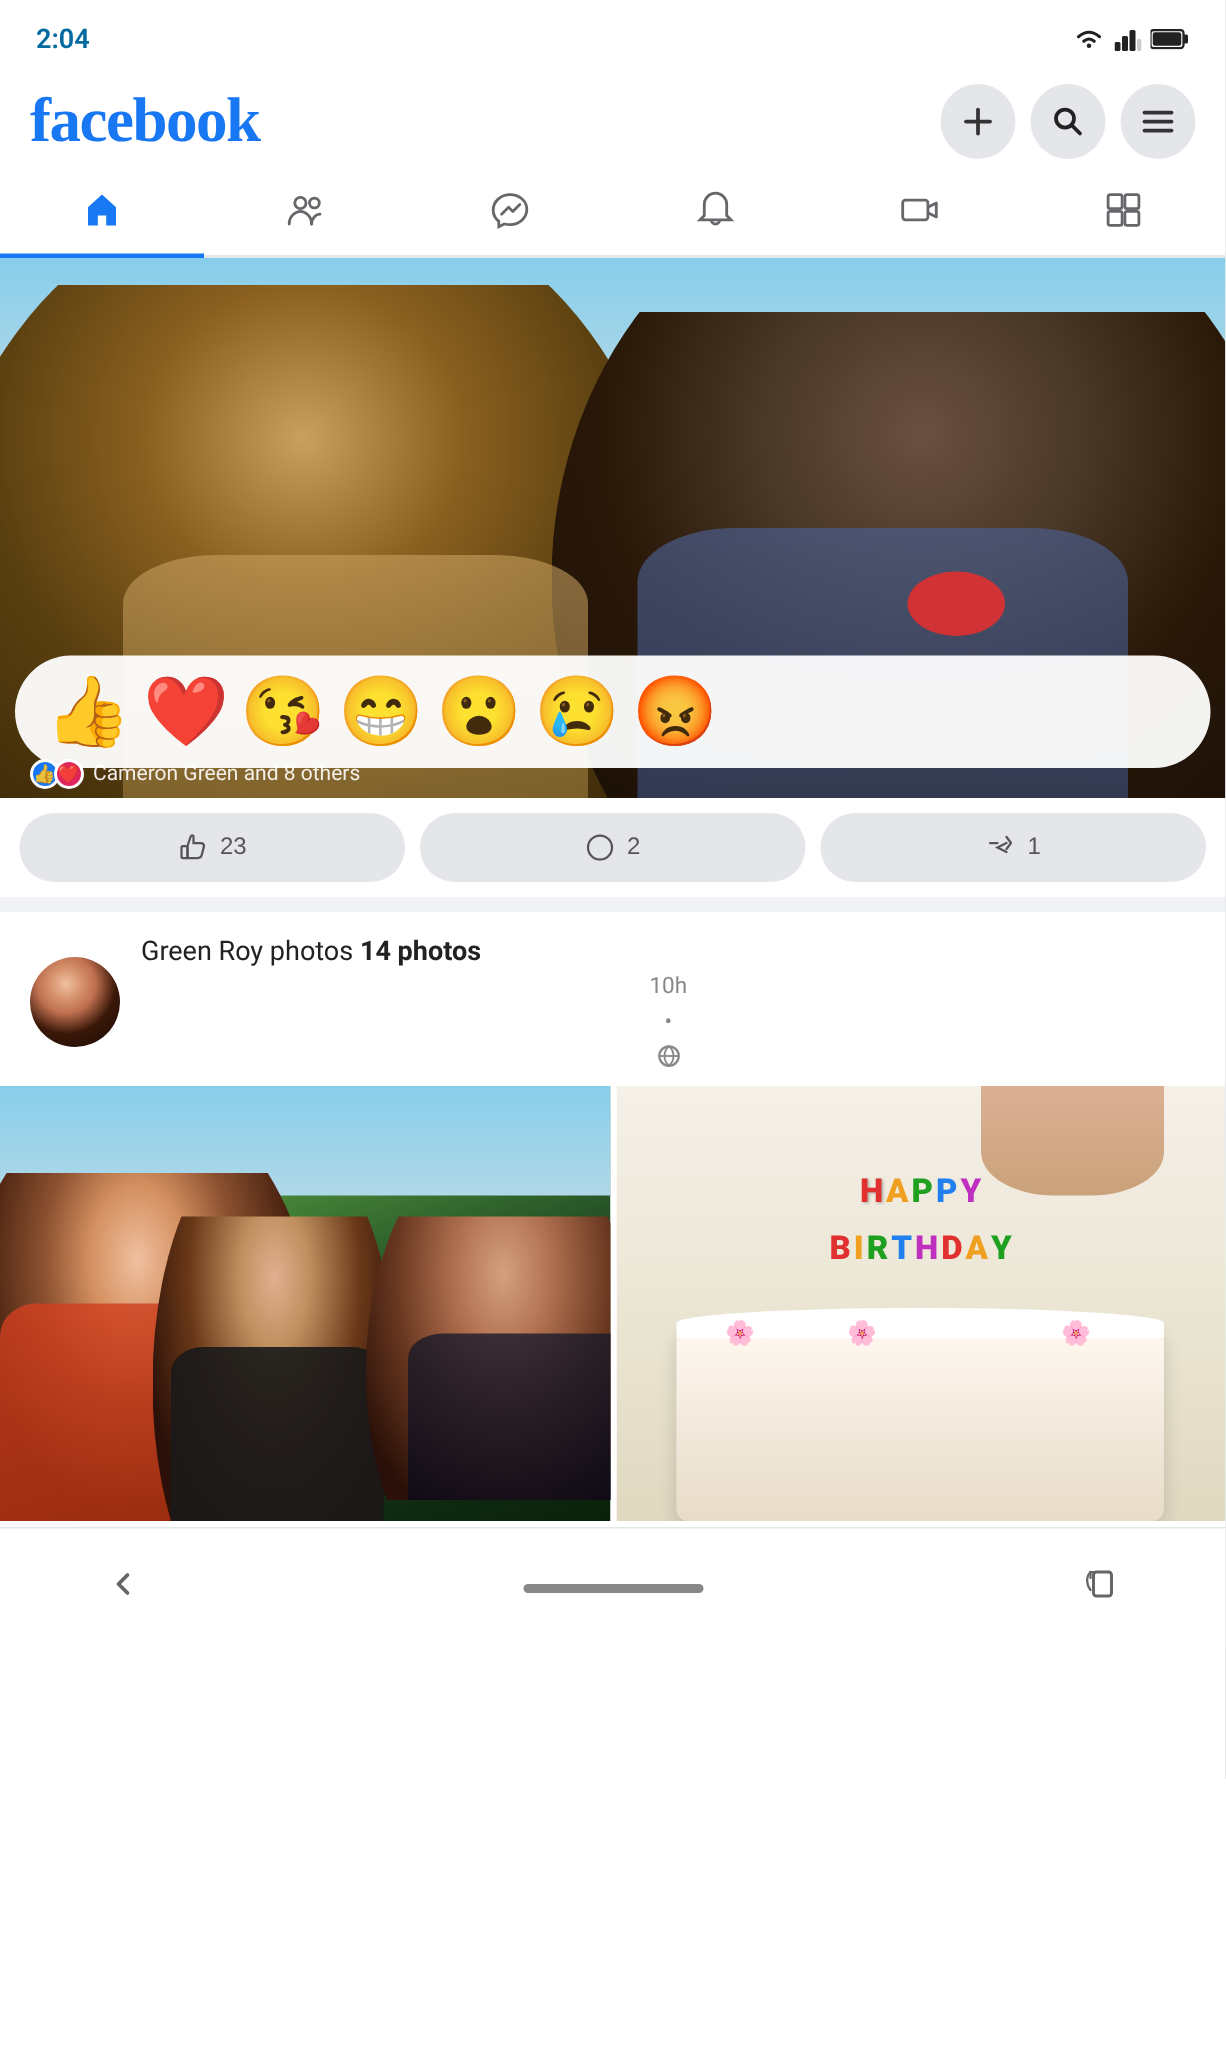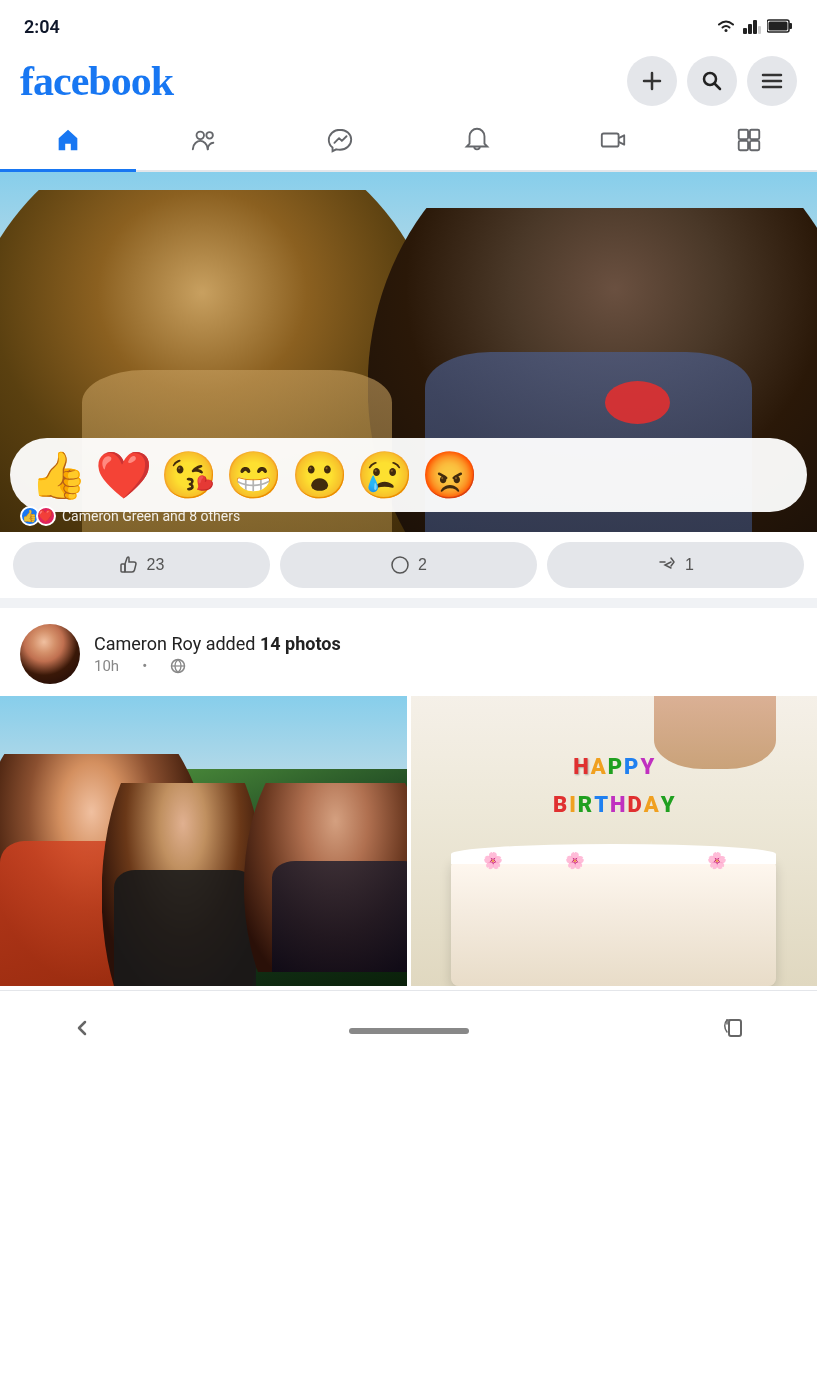--- a/index.html
+++ b/index.html
@@ -27,21 +27,21 @@
       display: flex;
       justify-content: space-between;
       align-items: center;
       padding: 12px 24px 8px 24px;
       height: 48px;
     }
 
     .status-time {
       font-size: 18px;
       font-weight: 600;
-      color: #0f172a;
+      color: #0369a1;
     }
 
     .status-icons {
       display: flex;
       align-items: center;
       gap: 6px;
     }
 
     
     .header {
@@ -218,22 +218,23 @@
 
     .post-author strong {
       font-weight: 700;
     }
 
     .post-time {
       font-size: 15px;
       color: #888;
       display: flex;
       align-items: center;
-      gap: 23px;
+      gap: 6px;
       margin-top: 3px;
+      flex-direction: column;
     }
 
     
     .photo-grid {
       display: flex;
       gap: 4px;
       padding: 0 0 4px 0;
     }
 
     .photo-cell {
@@ -442,22 +443,22 @@
       </div>
     </div>
 
     <div class="post-card-2">
       <div class="post-header">
         <div class="avatar">
           <div class="avatar-img avatar-female" style="background:radial-gradient(circle at 40% 30%,#f0c0a0 0%,#d4906a 20%,#c07050 35%,#3a1808 60%,#1a0808 100%);width:100%;height:100%;"></div>
         </div>
         <div class="post-meta">
           <div class="post-author">
-            <span>Cameron Roy</span>
-            <span> added </span>
+            <span>Green Roy</span>
+            <span> photos </span>
             <strong>14 photos</strong>
           </div>
           <div class="post-time">
             <span>10h</span>
             <span>•</span>
             <svg width="16" height="16" viewBox="0 0 16 16" fill="none">
               <circle cx="8" cy="8" r="6.5" stroke="#888" stroke-width="1.5"></circle>
               <path d="M8 1.5 C8 1.5 5 4 5 8 C5 12 8 14.5 8 14.5" stroke="#888" stroke-width="1.2"></path>
               <path d="M8 1.5 C8 1.5 11 4 11 8 C11 12 8 14.5 8 14.5" stroke="#888" stroke-width="1.2"></path>
               <line x1="1.5" y1="8" x2="14.5" y2="8" stroke="#888" stroke-width="1.2"></line>

